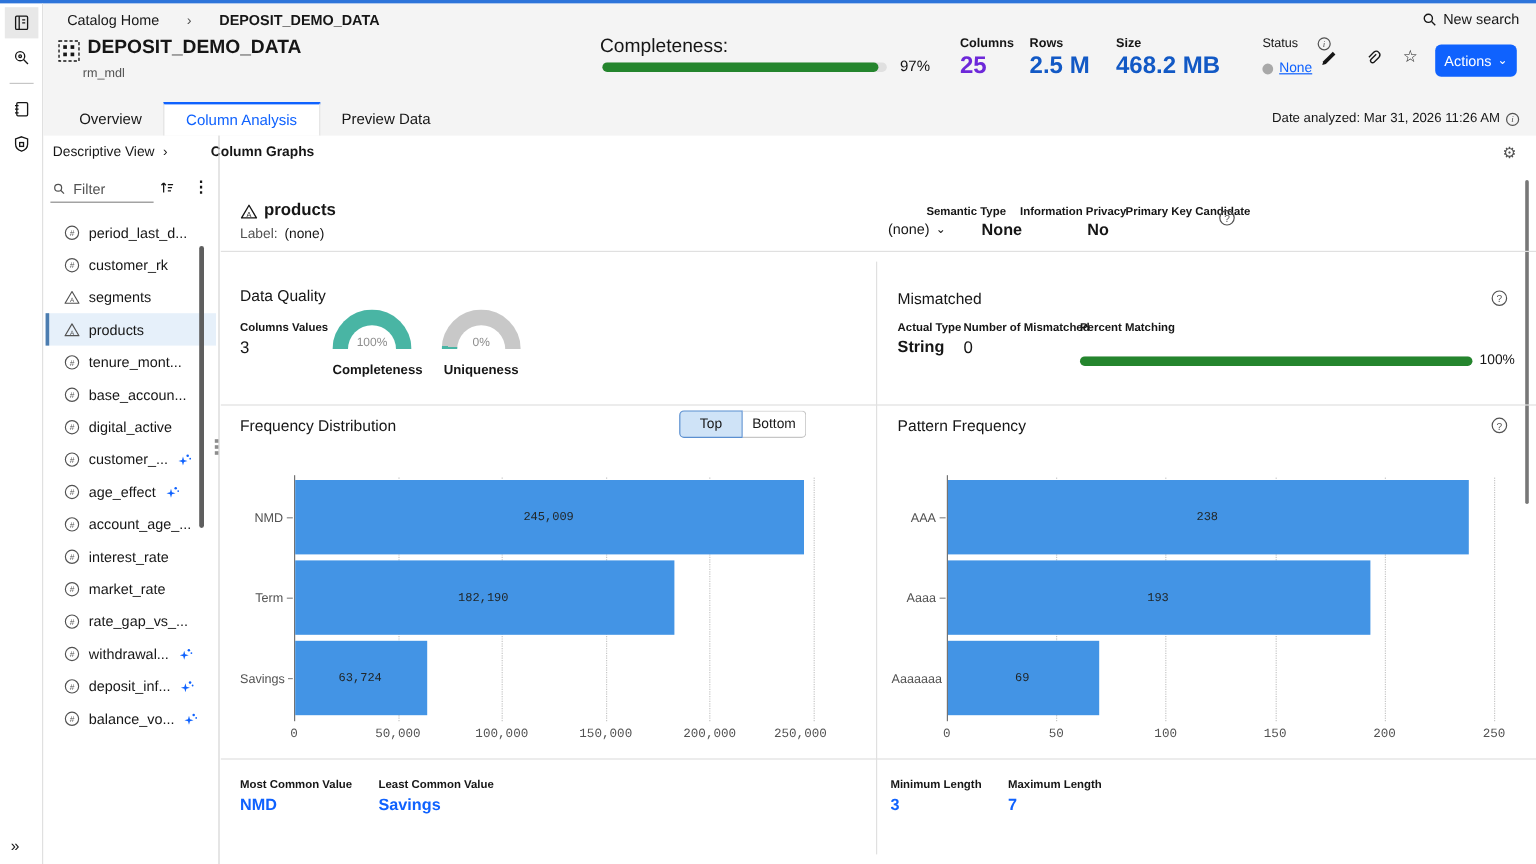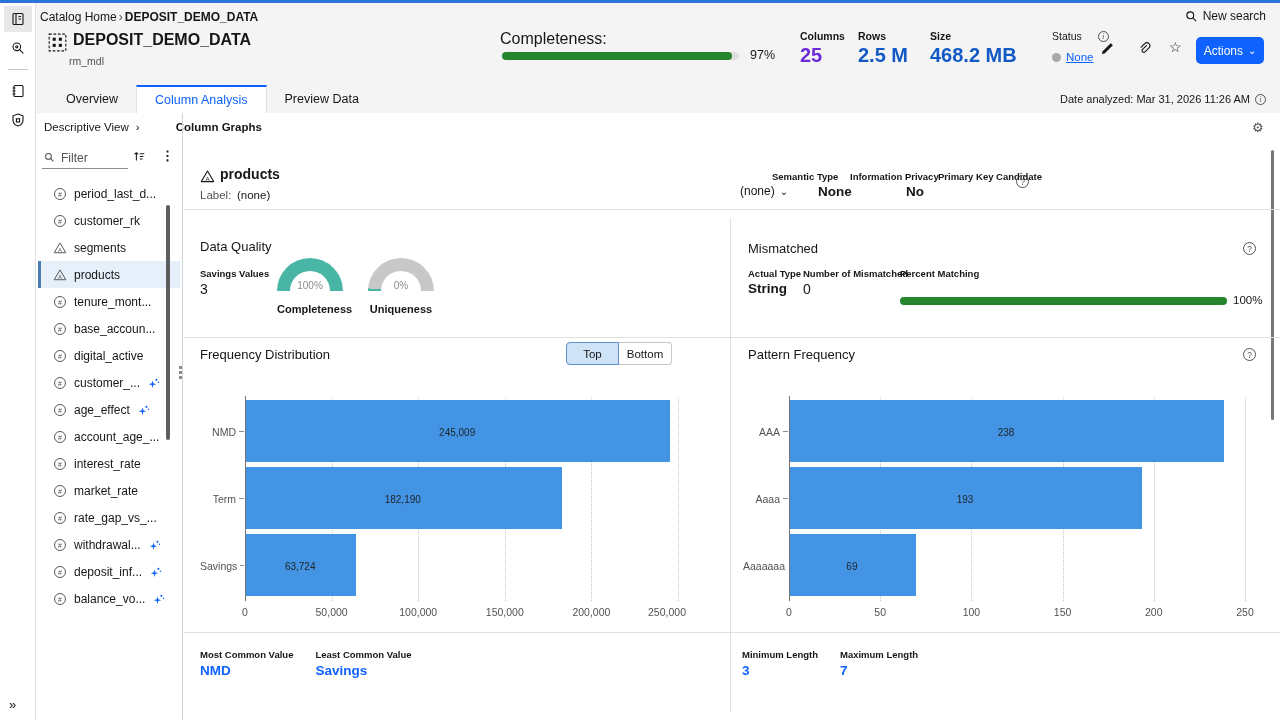--- a/index.html
+++ b/index.html
@@ -9,21 +9,21 @@
 
   
   .rail { position:absolute; left:0; top:3px; width:36px; height:717px; background:#fff; border-right:1px solid #e0e0e0; }
   .rail-tile { width:28px; height:26px; margin:3px auto 0; display:flex; align-items:center; justify-content:center; cursor:pointer; }
   .rail-tile.active { background:#e8e8e8; }
   .rail-divider { width:20px; height:1px; background:#c6c6c6; margin:8px auto; }
   .rail-collapse { position:absolute; left:9px; bottom:8px; font-size:13px; color:#161616; cursor:pointer; }
 
   
   .header-bg { position:absolute; left:36px; top:3px; width:1244px; height:110px; background:#f4f4f4; }
-  .crumb { position:absolute; left:40px; top:10px; font-size:12px; color:#161616; display:flex; gap:2px; align-items:center; }
+  .crumb { position:absolute; left:56px; top:10px; font-size:12px; color:#161616; display:flex; gap:23px; align-items:center; }
   .crumb .sep { color:#525252; font-size:12px; }
   .crumb .current { font-weight:bold; }
   .new-search { position:absolute; right:14px; top:9px; font-size:12px; color:#161616; display:flex; align-items:center; gap:5px; cursor:pointer; }
   .title-icon { position:absolute; left:47px; top:32px; }
   .asset-title { position:absolute; left:73px; top:31px; font-size:16px; font-weight:bold; color:#161616; }
   .asset-sub { position:absolute; left:69px; top:55px; font-size:10.5px; color:#525252; }
   .comp-label { position:absolute; left:500px; top:30px; font-size:16px; color:#161616; }
   .comp-track { position:absolute; left:502px; top:52px; width:237px; height:8px; background:#e0e0e0; border-radius:4px; }
   .comp-fill { height:8px; border-radius:4px; }
   .comp-pct { position:absolute; left:750px; top:48px; font-size:12.5px; color:#161616; }
@@ -102,21 +102,21 @@
   .toggle-btn { width:53px; height:23px; font-size:11.5px; color:#161616; background:#fff; border:1px solid #c6c6c6; display:flex; align-items:center; justify-content:center; cursor:pointer; }
   .toggle-btn:first-child { border-radius:4px 0 0 4px; }
   .toggle-btn:last-child { border-radius:0 4px 4px 0; border-left:none; }
   .toggle-btn.sel { background:#cfe3f7; border:1px solid #5b8fd0; }
 
   
   .chart { position:absolute; top:398px; display:flex; height:225px; }
   .chart-ylabels { display:flex; flex-direction:column; }
   .ylabel { height:67px; display:flex; align-items:center; justify-content:flex-end; gap:3px; font-size:10.5px; color:#525252; padding-right:1px; }
   .ylabel .dash { width:5px; height:1px; background:#8d8d8d; }
-  .chart-plot { position:relative; height:225px; }
+  .chart-plot { position:relative; height:225px;font-family:Liberation Mono, monospace; }
   .axis-line { position:absolute; left:0; top:-2px; width:1px; height:205px; background:#737373; }
   .gridline { position:absolute; top:0; height:203px; width:0; border-left:1px dotted #c6c6c6; }
   .bar-row { position:relative; height:67px; }
   .bar { position:absolute; left:1px; top:2px; height:62px; }
   .bar-value { position:absolute; top:50%; transform:translate(-50%,-50%); font-size:10px; color:#21272a; white-space:nowrap; }
   .xticks { position:absolute; left:0; top:203px; width:100%; height:22px; }
   .xtick { position:absolute; top:5px; transform:translateX(-50%); font-size:10.5px; color:#525252; white-space:nowrap; }
 
   
   .foot-group { position:absolute; top:649px; display:flex; }
@@ -476,21 +476,21 @@
   <div class="meta-label" style="left:818px;">Information Privacy</div>
   <div class="meta-value bold" style="left:818px;">None</div>
   <div class="meta-label" style="left:906px;">Primary Key Candidate</div>
   <div class="meta-value bold" style="left:906px;">No</div>
   <span class="help-circle" style="position:absolute;left:1016px;top:175px;">?</span>
 
   <div class="hline" style="top:209px;"></div>
   <div class="panel-divider"></div>
 
   <div class="sec-title" style="left:200px;top:239px;">Data Quality</div>
-  <div class="mini-label" style="left:200px;top:268px;">Savings Values</div>
+  <div class="mini-label" style="left:200px;top:268px;">Columns Values</div>
   <div class="mini-value" style="left:200px;top:281px;">3</div>
   <div class="gauges" id="gauges">
       <div class="gauge-block">
         <div class="gauge">
           <div class="gauge-arc" style="background: conic-gradient(from 270deg, rgb(73, 181, 164) 0deg, rgb(73, 181, 164) 50%, rgb(200, 200, 200) 50%, rgb(200, 200, 200) 50%, transparent 50%, transparent 100%);"></div>
           <div class="gauge-hole"></div>
           <div class="gauge-pct">100%</div>
         </div>
         <div class="gauge-label">Completeness</div>
       </div>

